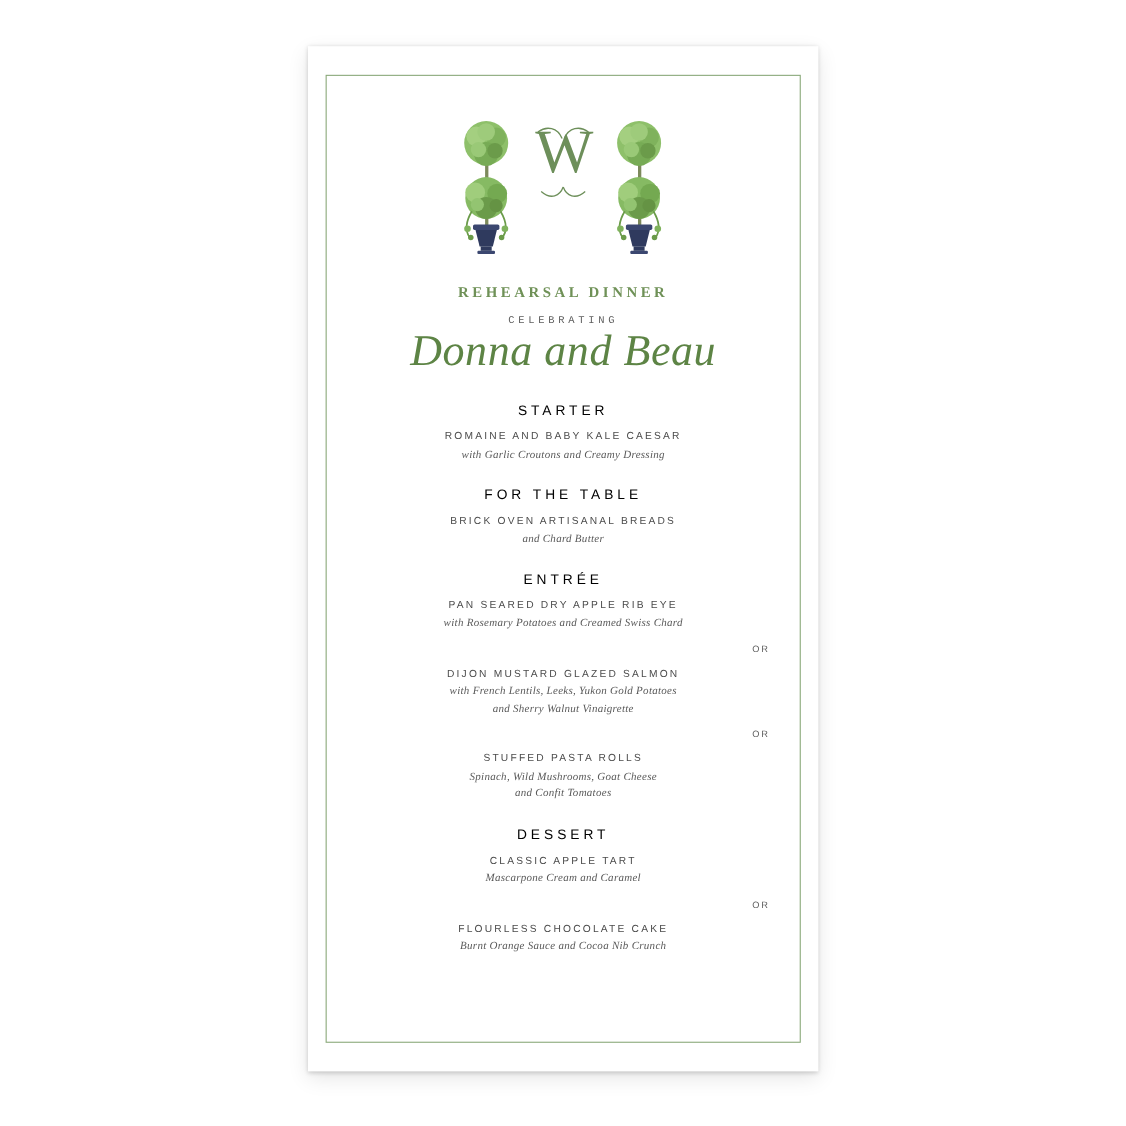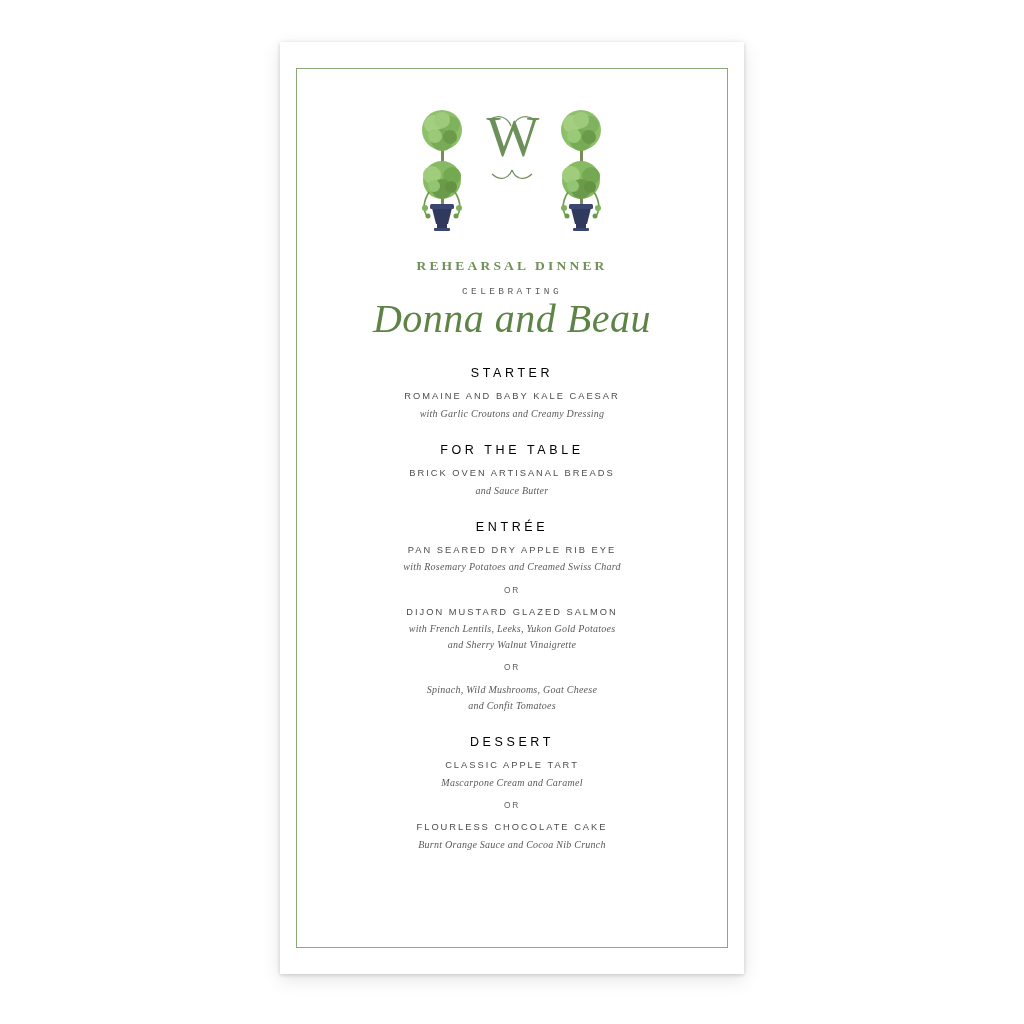--- a/index.html
+++ b/index.html
@@ -129,20 +129,21 @@
     line-height: 1.55;
     margin-top: 2px;
   }
 
   .or-sep {
     font-family: "Liberation Sans", sans-serif;
     font-size: 8.4px;
     letter-spacing: 1.8px;
     color: #5f5f5f;
     margin: 10px 0 10px 0;
+    text-align: right;
   }
 </style>
 </head>
 <body>
 
 <div id="stage">
 
   <div id="card">
     <div id="card-border"></div>
 
@@ -237,30 +238,31 @@
 
       <div class="menu" id="menu-list">
           <div class="course">
             <div class="course-title">STARTER</div>
             <div class="dish-name">ROMAINE AND BABY KALE CAESAR</div>
             <div class="dish-desc">with Garlic Croutons and Creamy Dressing</div>
           </div>
           <div class="course">
             <div class="course-title">FOR THE TABLE</div>
             <div class="dish-name">BRICK OVEN ARTISANAL BREADS</div>
-            <div class="dish-desc">and Sauce Butter</div>
+            <div class="dish-desc">and Chard Butter</div>
           </div>
           <div class="course">
             <div class="course-title">ENTRÉE</div>
             <div class="dish-name">PAN SEARED DRY APPLE RIB EYE</div>
             <div class="dish-desc">with Rosemary Potatoes and Creamed Swiss Chard</div>
             <div class="or-sep">OR</div>
             <div class="dish-name">DIJON MUSTARD GLAZED SALMON</div>
             <div class="dish-desc">with French Lentils, Leeks, Yukon Gold Potatoes<br>and Sherry Walnut Vinaigrette</div>
             <div class="or-sep">OR</div>
+            <div class="dish-name">STUFFED PASTA ROLLS</div>
             <div class="dish-desc">Spinach, Wild Mushrooms, Goat Cheese<br>and Confit Tomatoes</div>
           </div>
           <div class="course">
             <div class="course-title">DESSERT</div>
             <div class="dish-name">CLASSIC APPLE TART</div>
             <div class="dish-desc">Mascarpone Cream and Caramel</div>
             <div class="or-sep">OR</div>
             <div class="dish-name">FLOURLESS CHOCOLATE CAKE</div>
             <div class="dish-desc">Burnt Orange Sauce and Cocoa Nib Crunch</div>
           </div>

